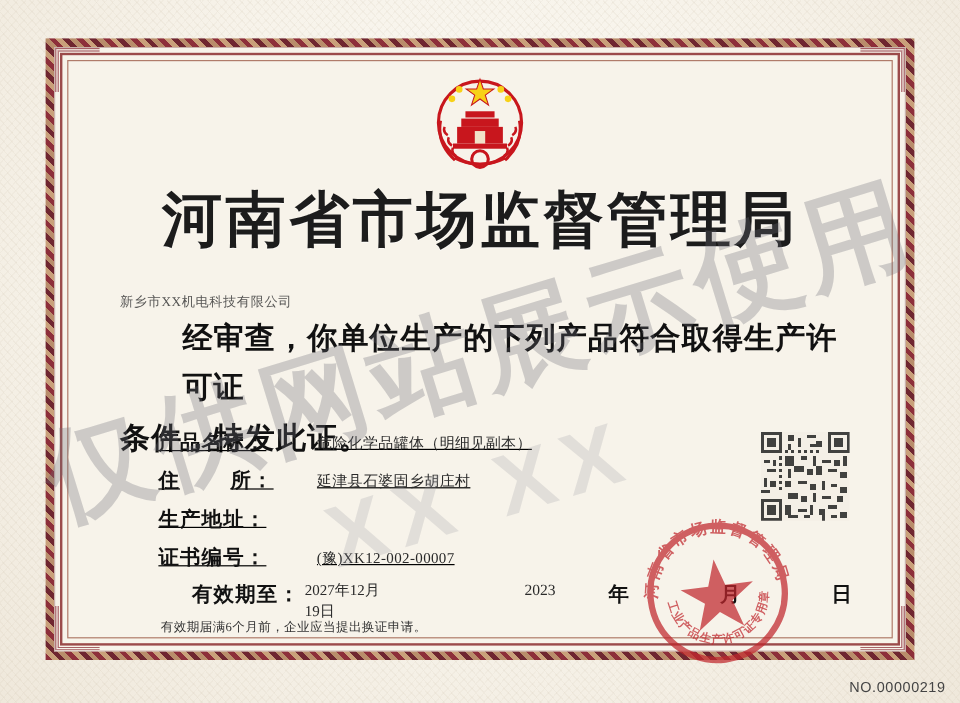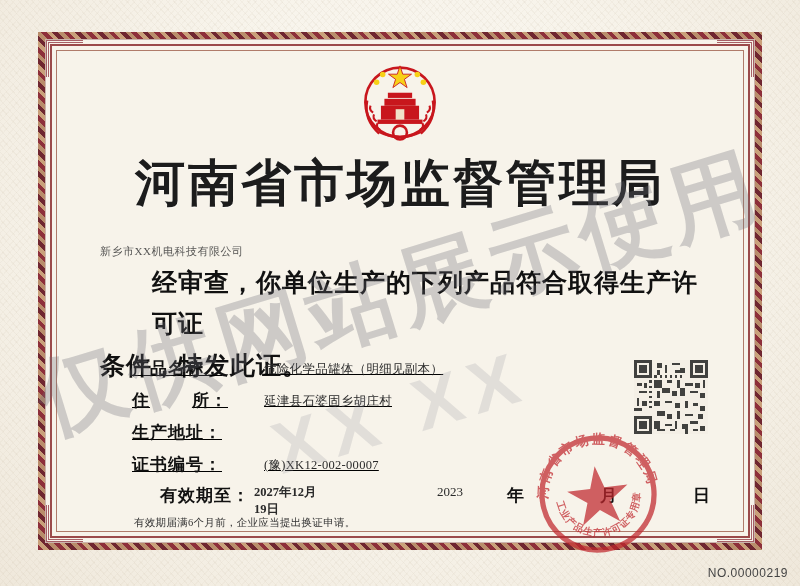--- a/index.html
+++ b/index.html
@@ -164,21 +164,21 @@
     display: flex;
     align-items: flex-start;
     font-size: 17px;
     font-weight: bold;
     color: #111;
     margin-left: 28px;
   }
   #validity-label { white-space: nowrap; letter-spacing: 1px; }
   #validity-date {
     font-size: 12.5px;
-    font-weight: bold;
+    font-weight: normal;
     padding-left: 4px;
     padding-bottom: 2px;
     color: #2a2a2a;
   }
   #issue-year {
     margin-left: 118px;
     font-size: 13px;
     font-weight: normal;
     color: #2a2a2a;
     padding-bottom: 2px;

